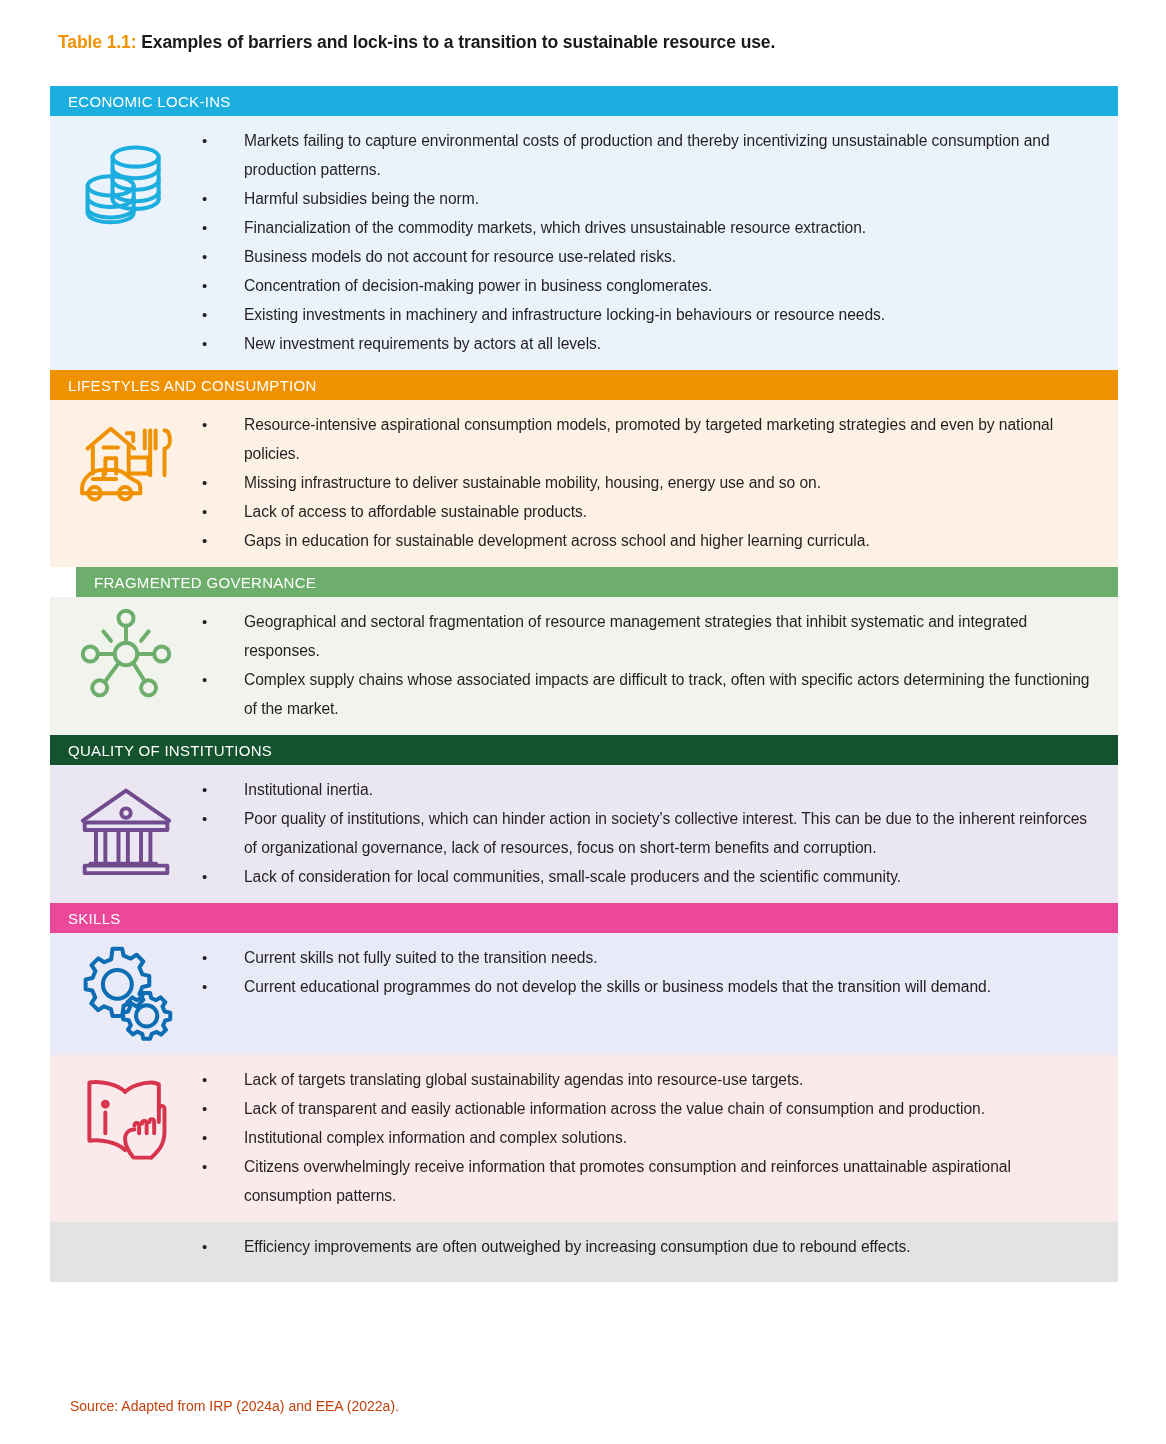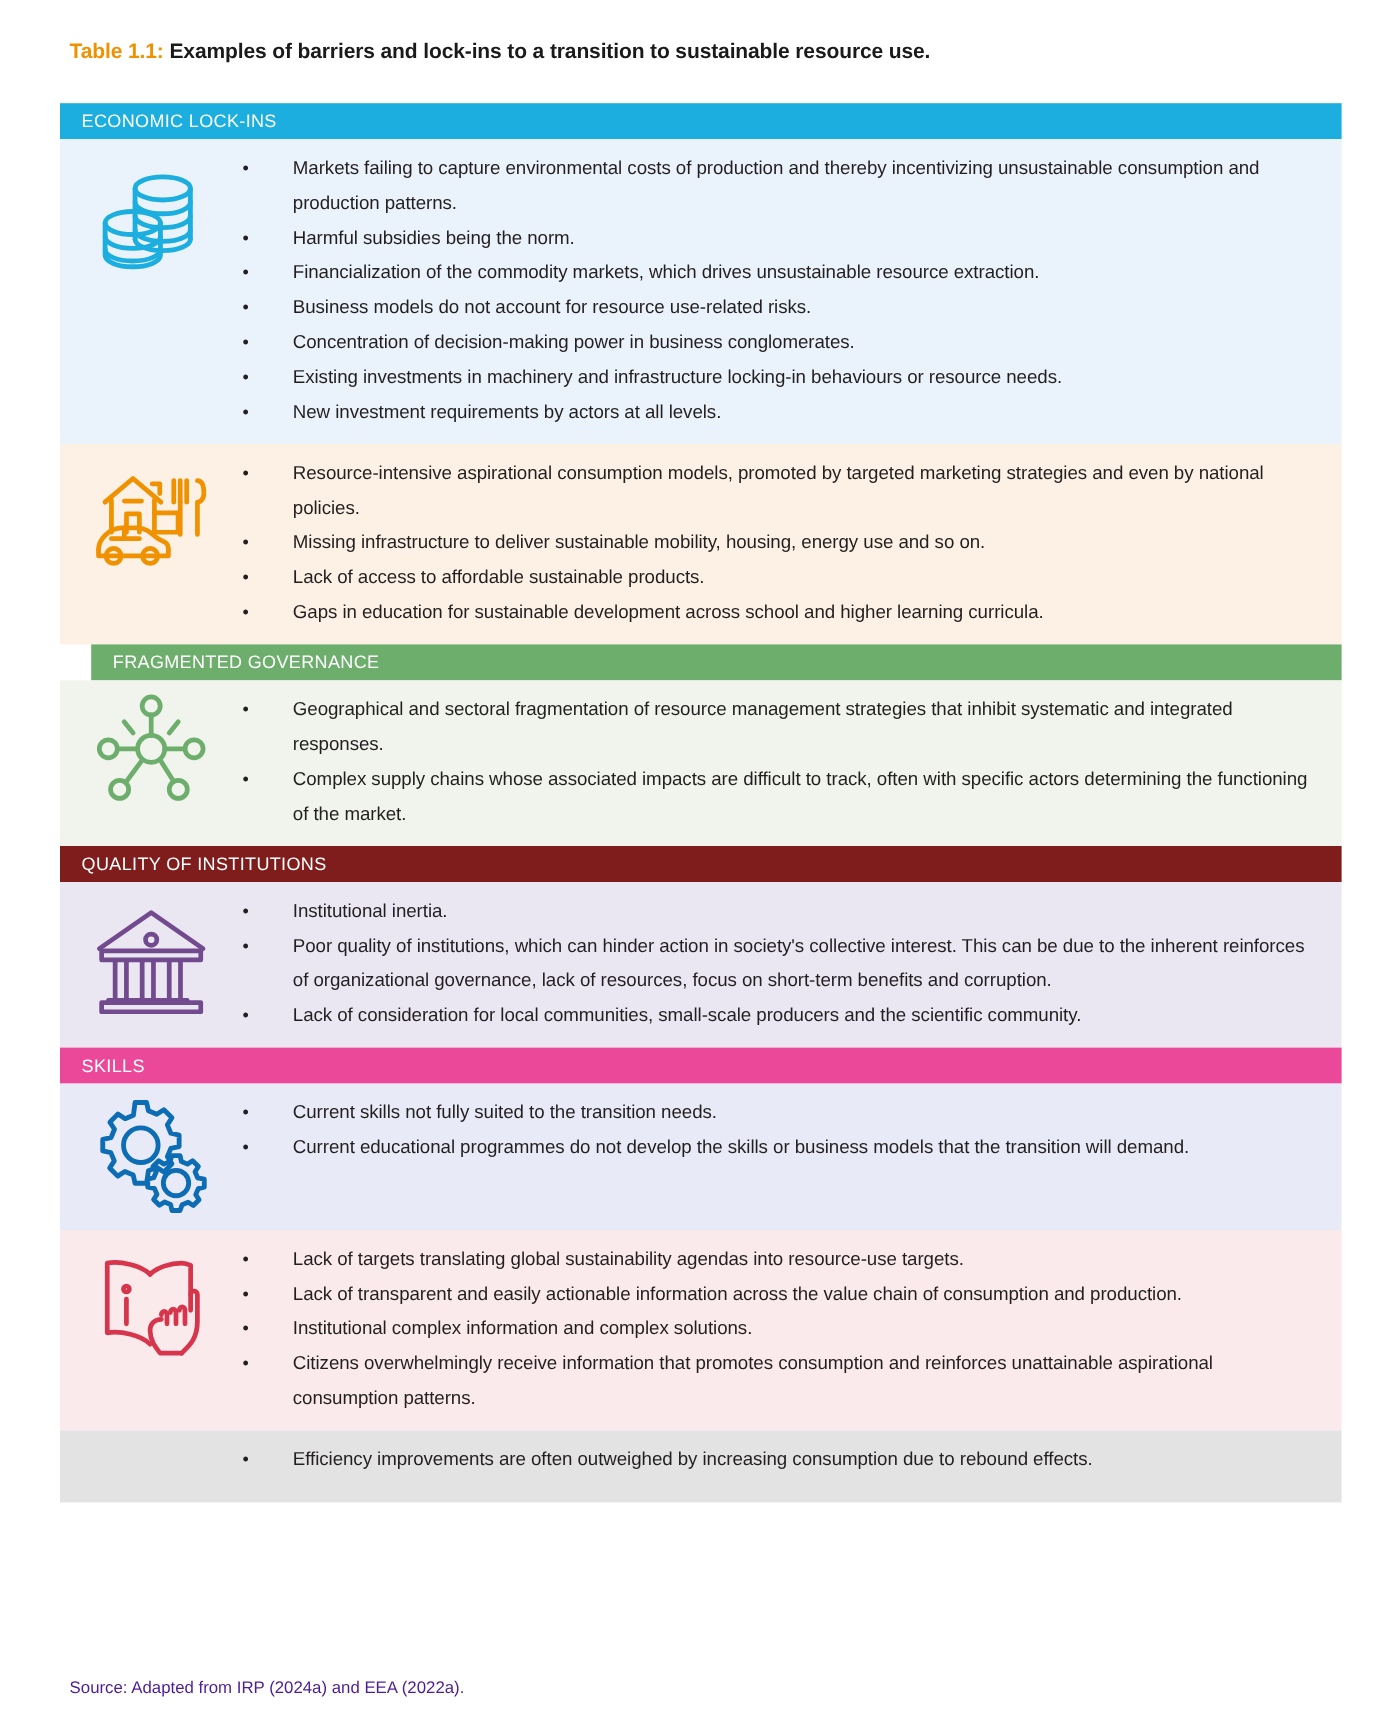--- a/index.html
+++ b/index.html
@@ -103,24 +103,24 @@
     color: #231f20;
   }
   .bullet-text {
     flex: 1 1 auto;
     letter-spacing: -0.05px;
   }
 
   
   .source {
     position: absolute;
-    left: 58px;
+    left: 70px;
     top: 1396px;
     font-size: 14px;
-    color: #4c1d95;
+    color: #c2410c;
     line-height: 20px;
   }
 
   
   .sec-body.tall { min-height: 120px; }
 </style>
 </head>
 <body>
 
 <div class="page">
@@ -177,20 +177,23 @@
               <span class="bullet-text">Existing investments in machinery and infrastructure locking-in behaviours or resource needs.</span>
             </div>
             <div class="bullet-row">
               <span class="bullet-mark">•</span>
               <span class="bullet-text">New investment requirements by actors at all levels.</span>
             </div>
           </div>
         </div>
       </div>
       <div class="section">
+        <div class="sec-header" style="background: rgb(240, 145, 0);">
+          <span class="sec-header-label">LIFESTYLES AND CONSUMPTION</span>
+        </div>
         <div class="sec-body" style="background: rgb(252, 241, 228);">
           <div class="icon-cell">
       <svg width="100" height="86" viewBox="0 0 110 96" fill="none" stroke="#F09100" stroke-width="4.4" stroke-linecap="round" stroke-linejoin="round">
         <path d="M12 34 L38 12 L64 34"></path>
         <path d="M18 32v30"></path>
               <path d="M58 32v30"></path>
         <path d="M56 17h7v9"></path>
         <path d="M30 33h16"></path>
         <path d="M32 62V45h12v17"></path>
         <path d="M58 44h22v18H58"></path>
@@ -255,21 +258,21 @@
               <span class="bullet-text">Geographical and sectoral fragmentation of resource management strategies that inhibit systematic and integrated responses.</span>
             </div>
             <div class="bullet-row">
               <span class="bullet-mark">•</span>
               <span class="bullet-text">Complex supply chains whose associated impacts are difficult to track, often with specific actors determining the functioning of the market.</span>
             </div>
           </div>
         </div>
       </div>
       <div class="section">
-        <div class="sec-header" style="background: #7f1d1d;">
+        <div class="sec-header" style="background: #14532d;">
           <span class="sec-header-label">QUALITY OF INSTITUTIONS</span>
         </div>
         <div class="sec-body" style="background: rgb(235, 231, 242);">
           <div class="icon-cell">
       <svg width="98" height="92" viewBox="0 0 104 98" fill="none" stroke="#724A8E" stroke-width="4.2" stroke-linecap="round" stroke-linejoin="round">
         <path d="M6 40 L52 8 L98 40"></path>
         <circle cx="52" cy="32" r="5"></circle>
         <rect x="8" y="42" width="88" height="8"></rect>
         <path d="M20 52v34"></path>
               <path d="M30 52v34"></path>

